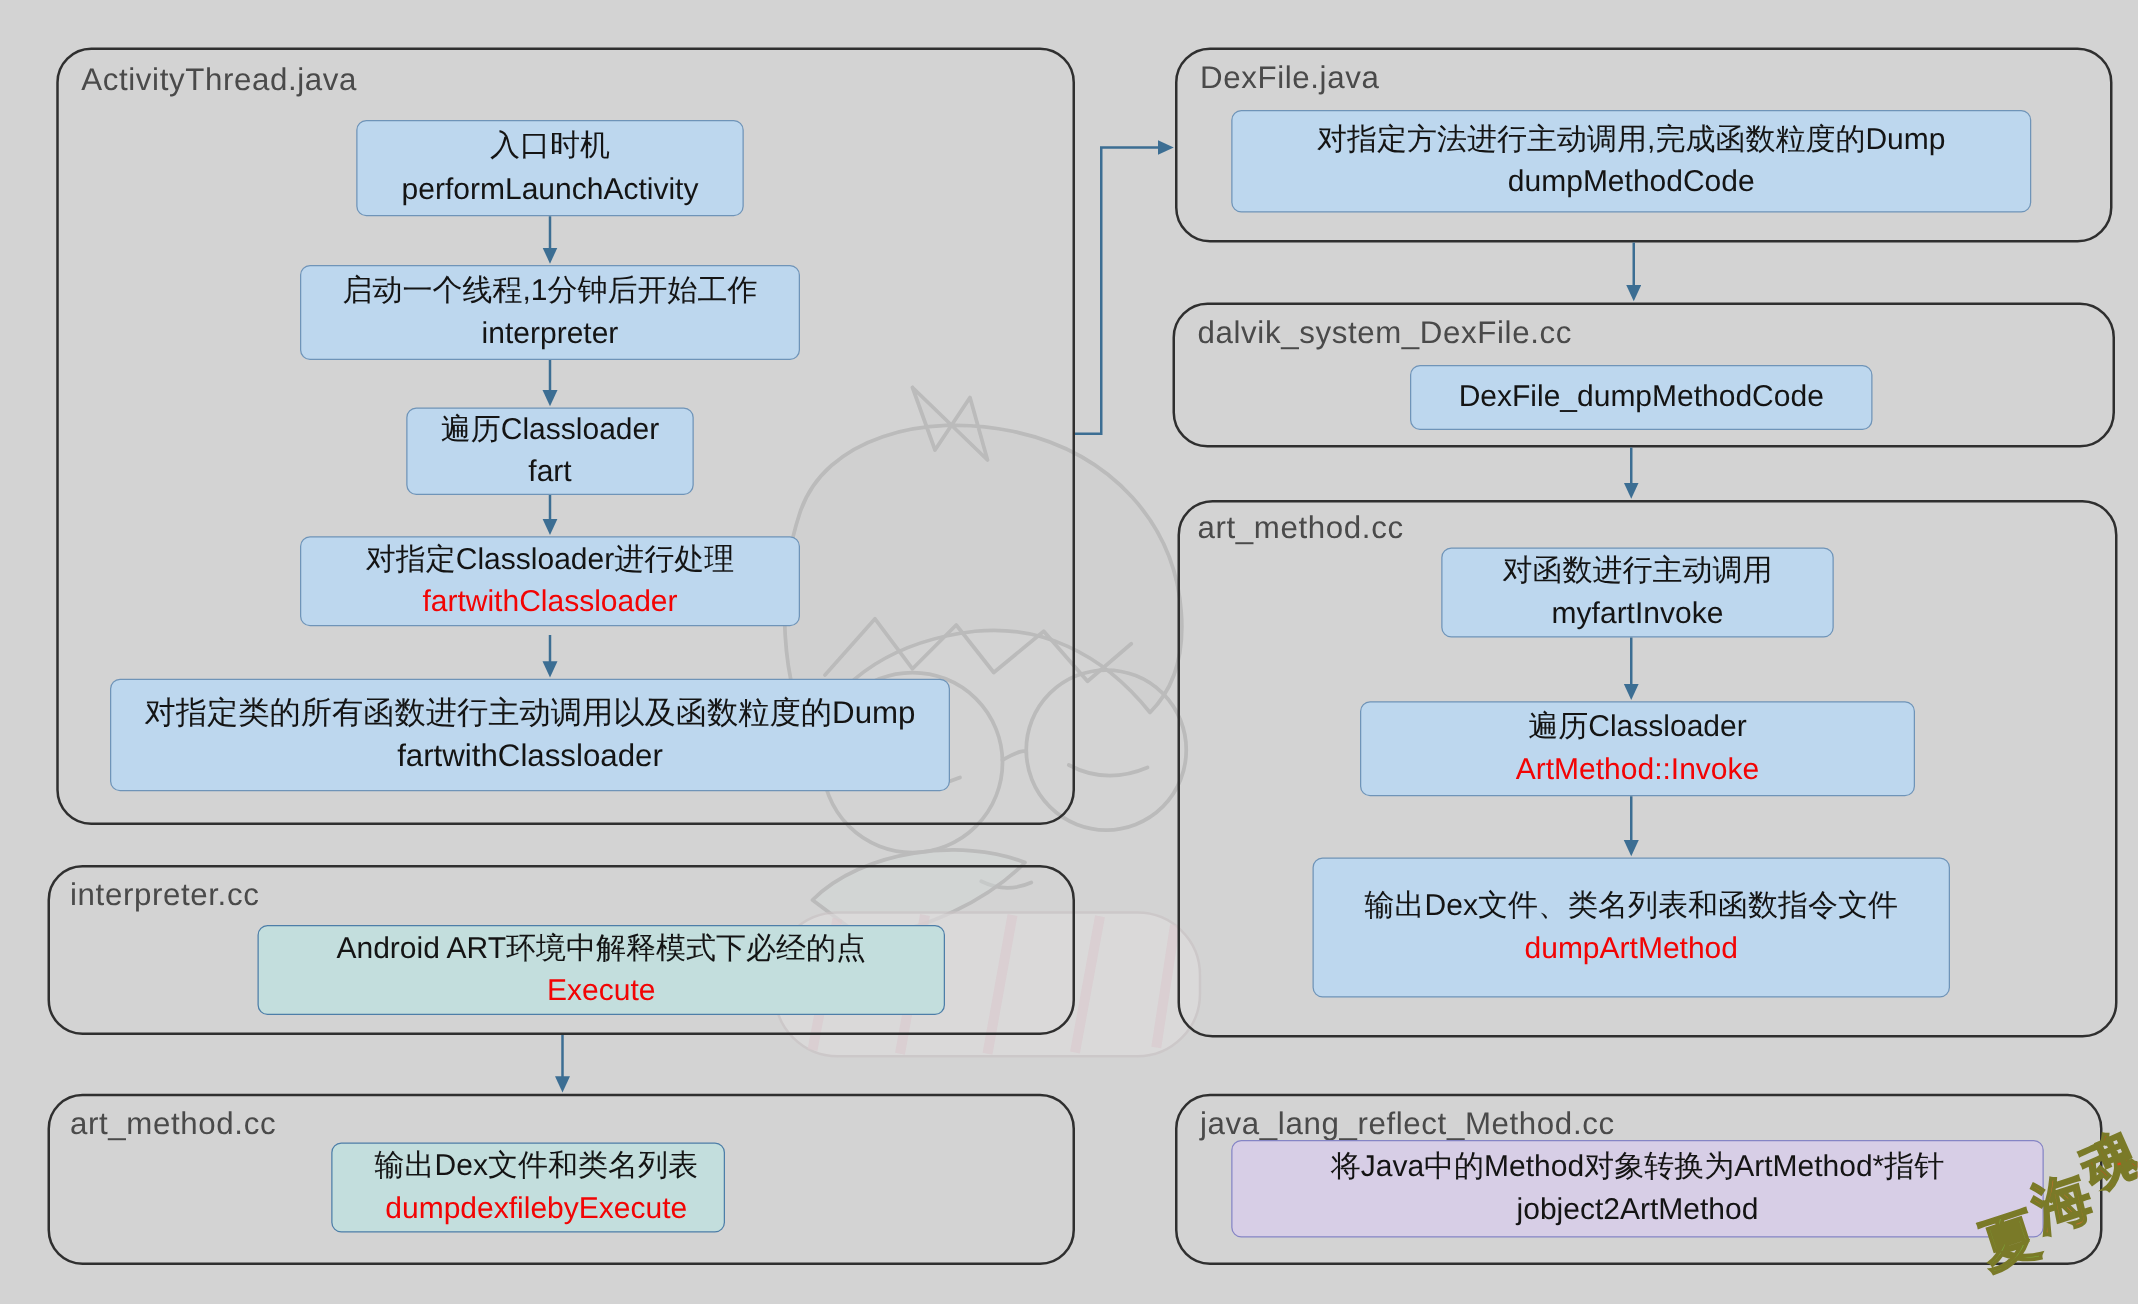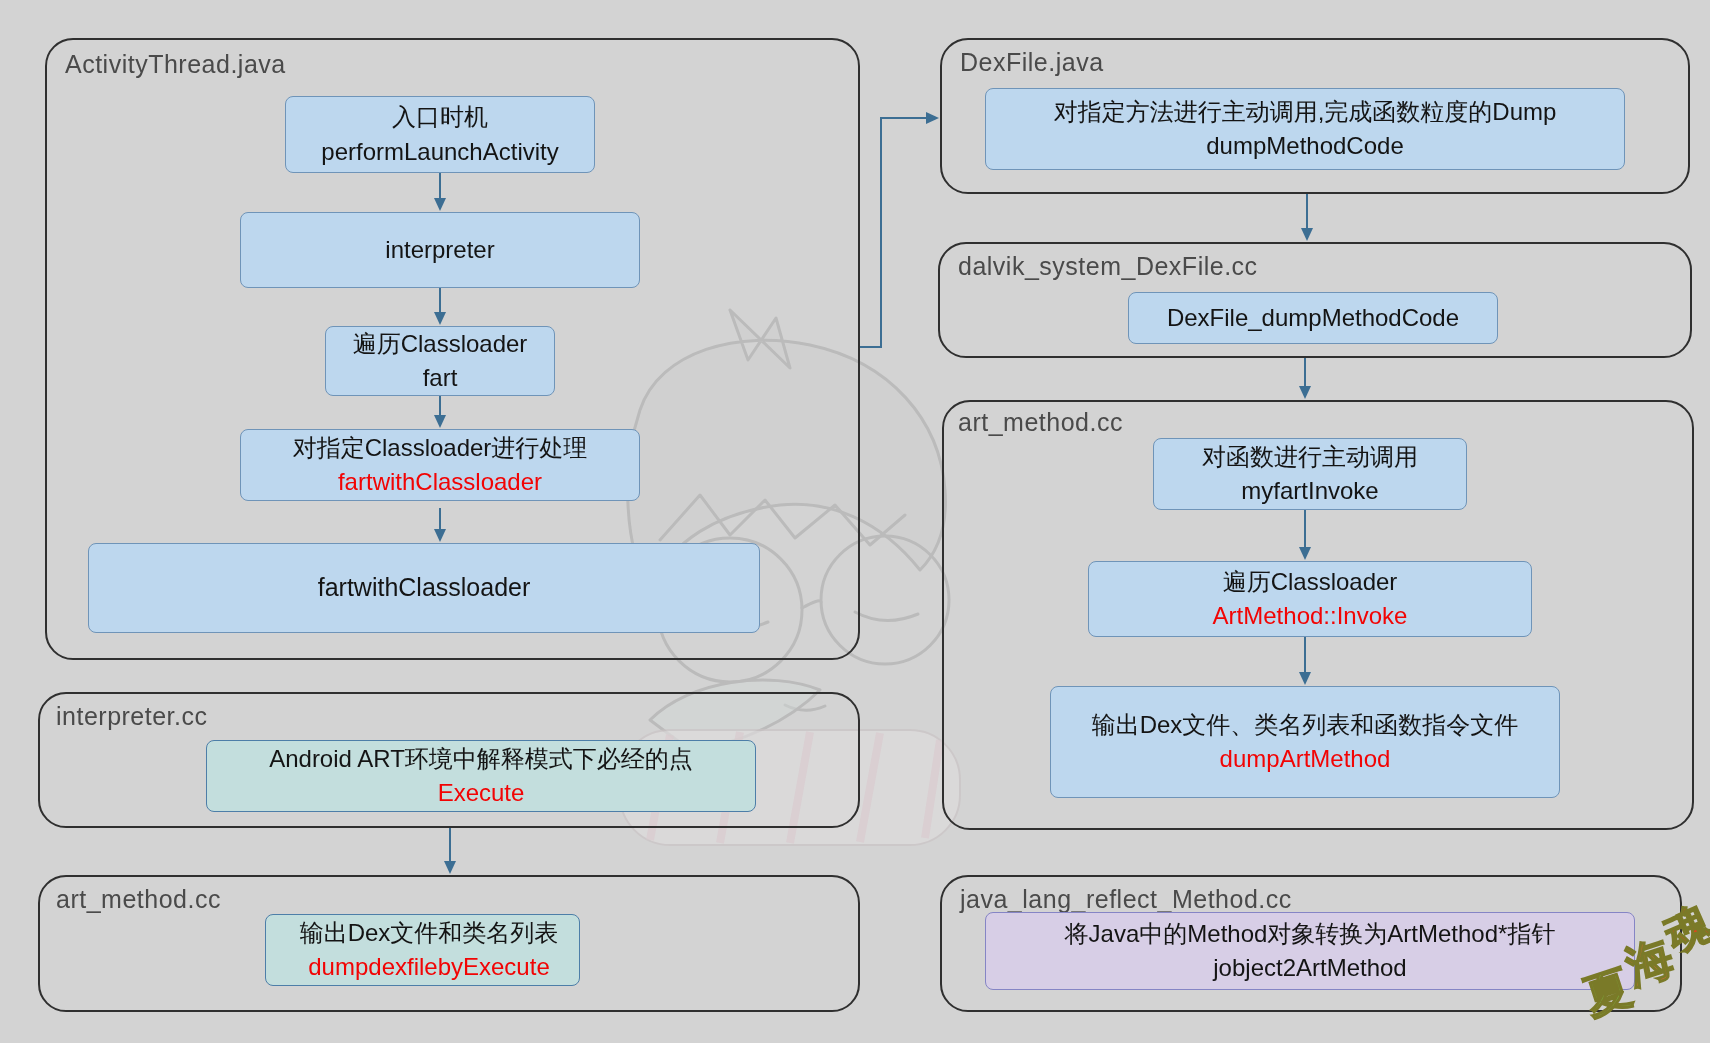--- a/index.html
+++ b/index.html
@@ -64,34 +64,36 @@
 <section class="container" style="left:45px;top:38px;width:815px;height:622px;">
   <div class="box-label" style="left:18px;top:10px;">ActivityThread.java</div>
 </section>
 
 <div class="node" style="left:285px;top:96px;width:310px;height:77px;">
   <div class="nl">入口时机</div>
   <div class="nl">performLaunchActivity</div>
 </div>
 
 <div class="node" style="left:240px;top:212px;width:400px;height:76px;">
+  <div class="nl">启动一个线程,1分钟后开始工作</div>
   <div class="nl">interpreter</div>
 </div>
 
 <div class="node" style="left:325px;top:326px;width:230px;height:70px;">
   <div class="nl">遍历Classloader</div>
   <div class="nl">fart</div>
 </div>
 
 <div class="node" style="left:240px;top:429px;width:400px;height:72px;">
   <div class="nl">对指定Classloader进行处理</div>
   <div class="nl red">fartwithClassloader</div>
 </div>
 
 <div class="node" style="left:88px;top:543px;width:672px;height:90px;font-size:25px;">
+  <div class="nl">对指定类的所有函数进行主动调用以及函数粒度的Dump</div>
   <div class="nl">fartwithClassloader</div>
 </div>
 
 <section class="container" style="left:38px;top:692px;width:822px;height:136px;">
   <div class="box-label" style="left:16px;top:8px;">interpreter.cc</div>
 </section>
 
 <div class="node teal" style="left:178px;top:740px;width:550px;height:72px;margin-left:28px;">
   <div class="nl">Android ART环境中解释模式下必经的点</div>
   <div class="nl red">Execute</div>

